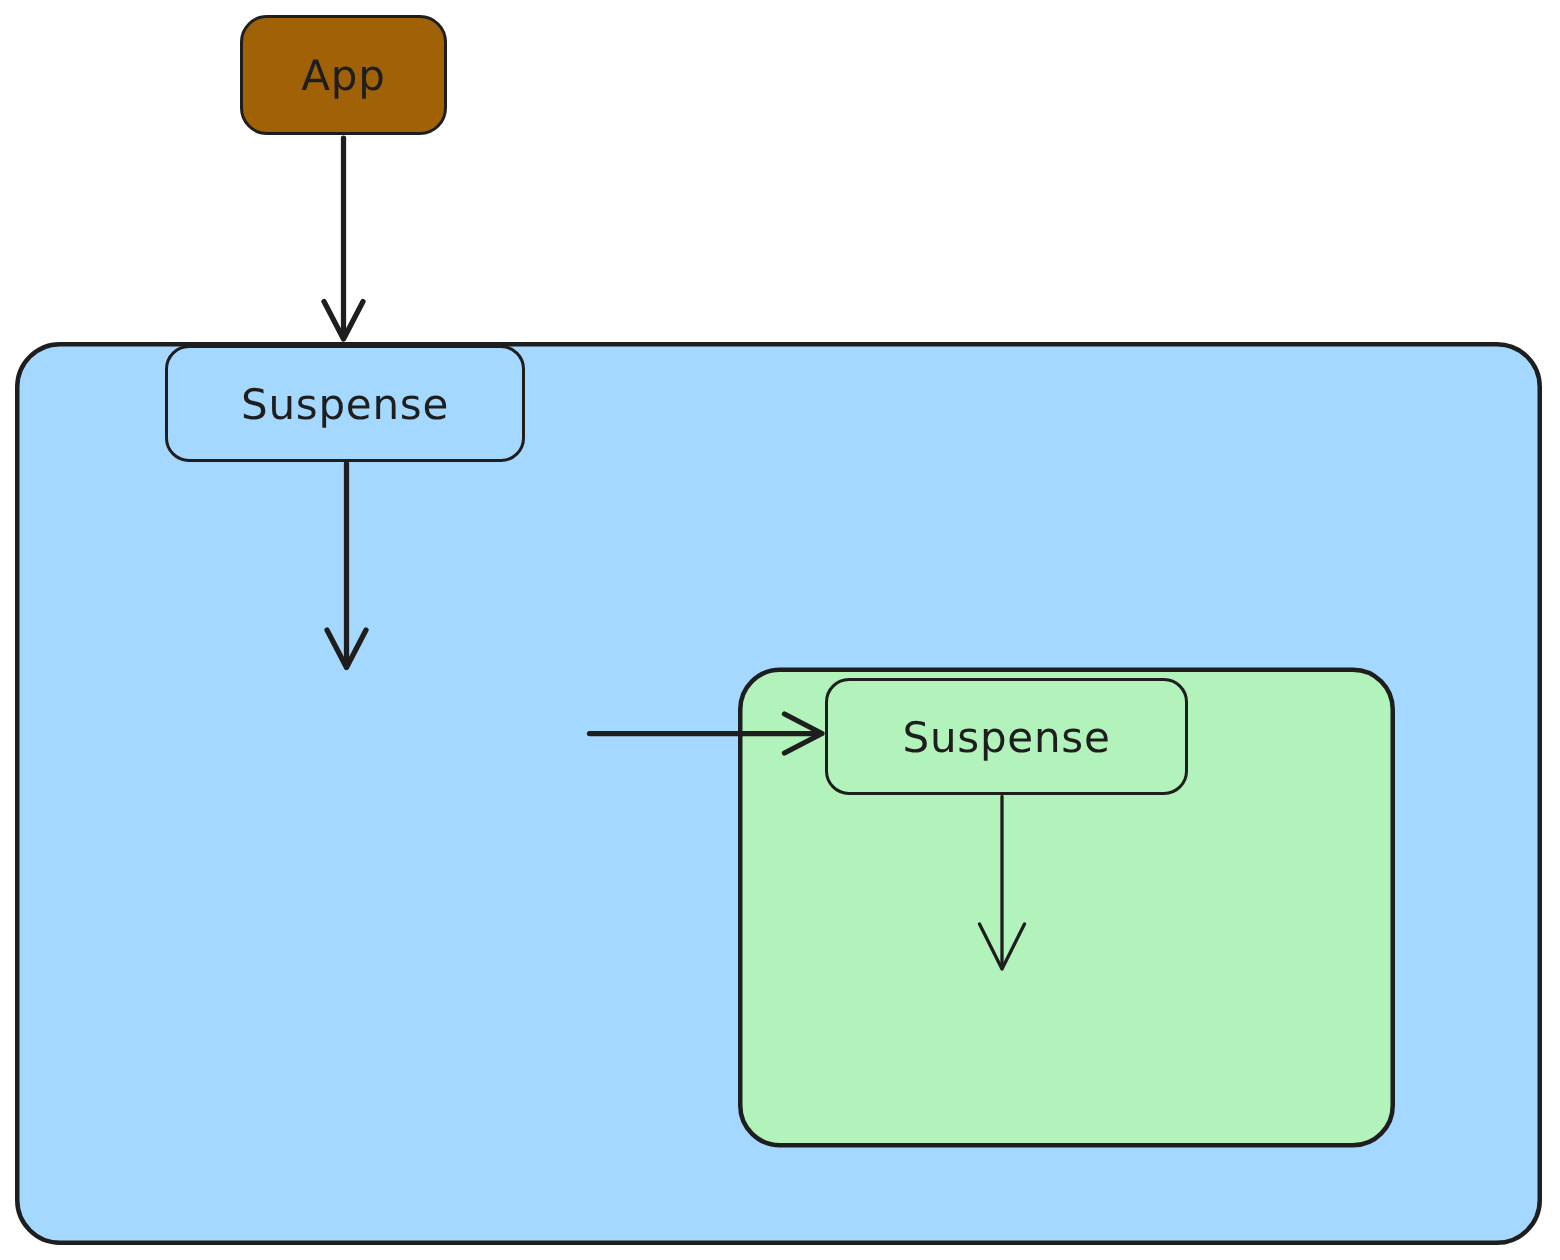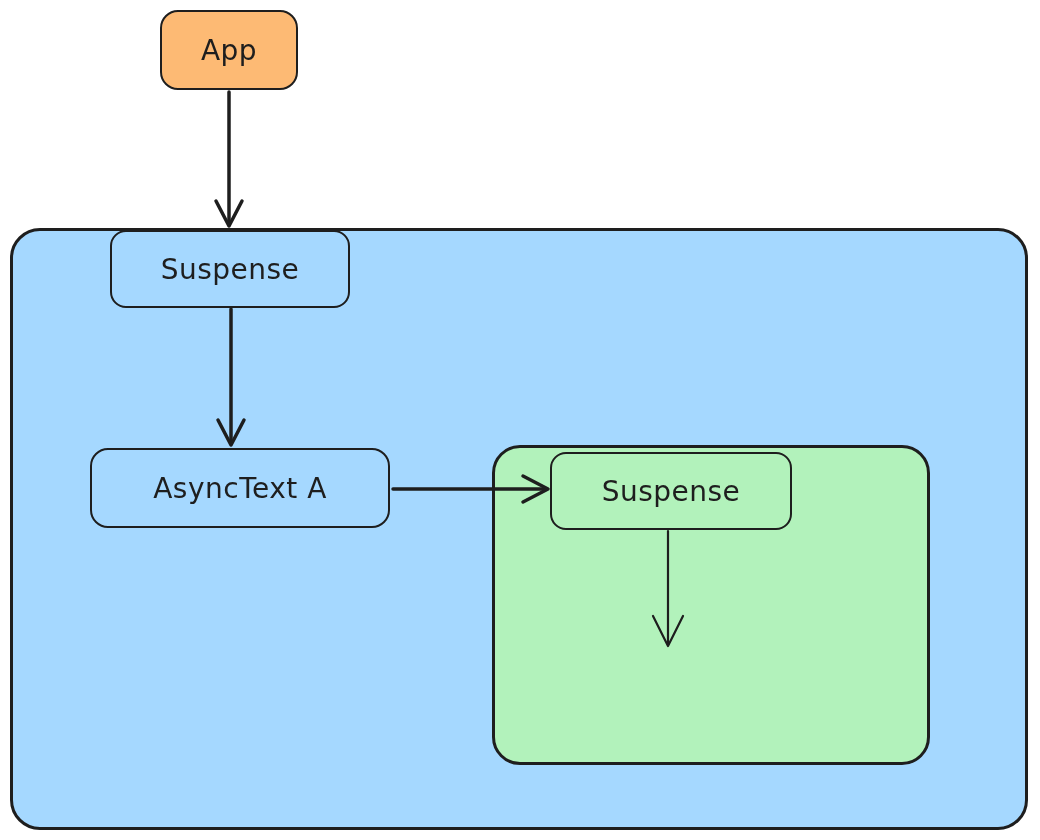--- a/index.html
+++ b/index.html
@@ -49,21 +49,21 @@
     height: 320px;
     background: #b2f2bb;
     border-radius: 28px;
     z-index: 2;
   }
   #node-app {
     left: 160px;
     top: 10px;
     width: 138px;
     height: 80px;
-    background: #fdba74;
+    background: #a16207;
     border-radius: 18px;
   }
   #node-suspense-outer {
     left: 110px;
     top: 230px;
     width: 240px;
     height: 78px;
     border-radius: 16px;
   }
   #node-asynctext-a {
@@ -115,23 +115,20 @@
   <div id="inner-boundary" class="container-box"></div>
 
   <div id="node-app" class="node">
     <span>App</span>
   </div>
 
   <div id="node-suspense-outer" class="node">
     <span>Suspense</span>
   </div>
 
-  <div id="node-asynctext-a" class="node">
-    <span>AsyncText A</span>
-  </div>
 
   <div id="node-suspense-inner" class="node">
     <span>Suspense</span>
   </div>
 
 
   <svg id="edges-layer" viewBox="0 0 1040 840" xmlns="http://www.w3.org/2000/svg">
     <g>
       <path class="edge-thick" d="M229,92 L229,225"></path>
       <path class="edge-thick" d="M216,201 L229,226 L242,201"></path>

